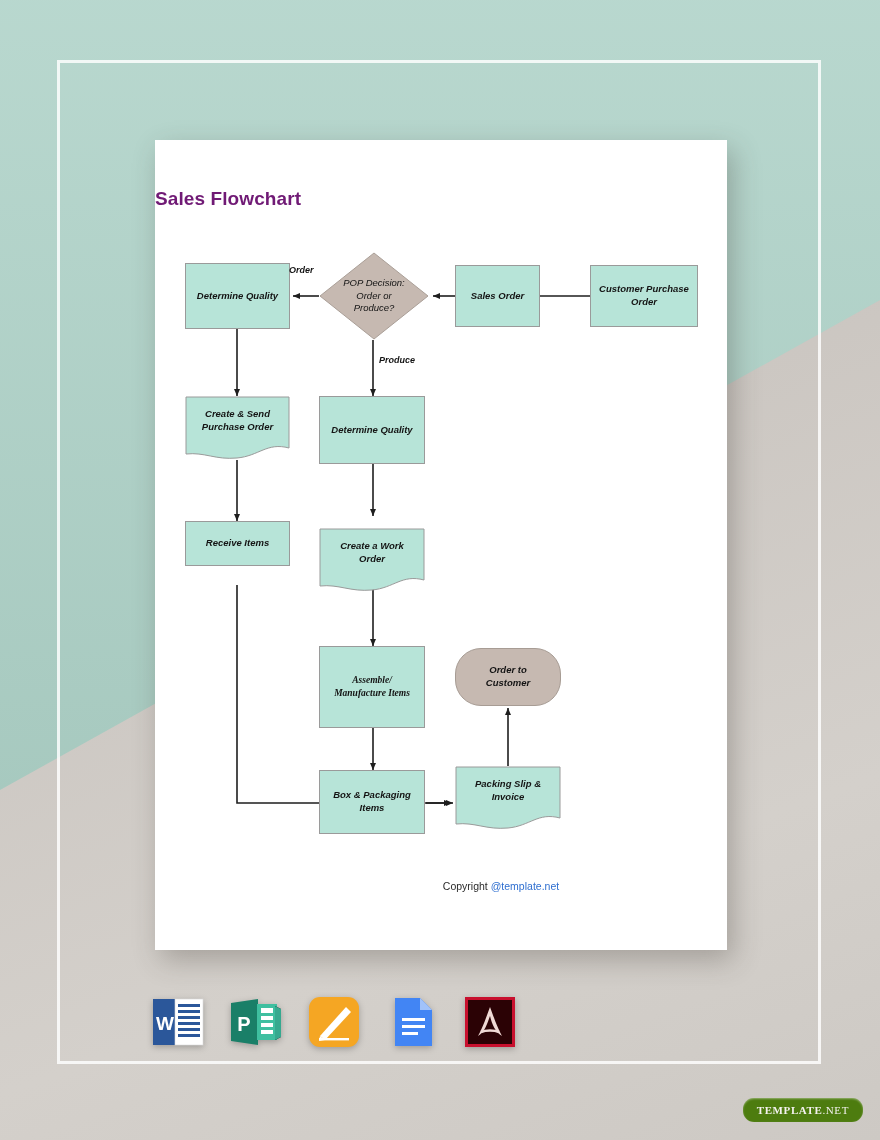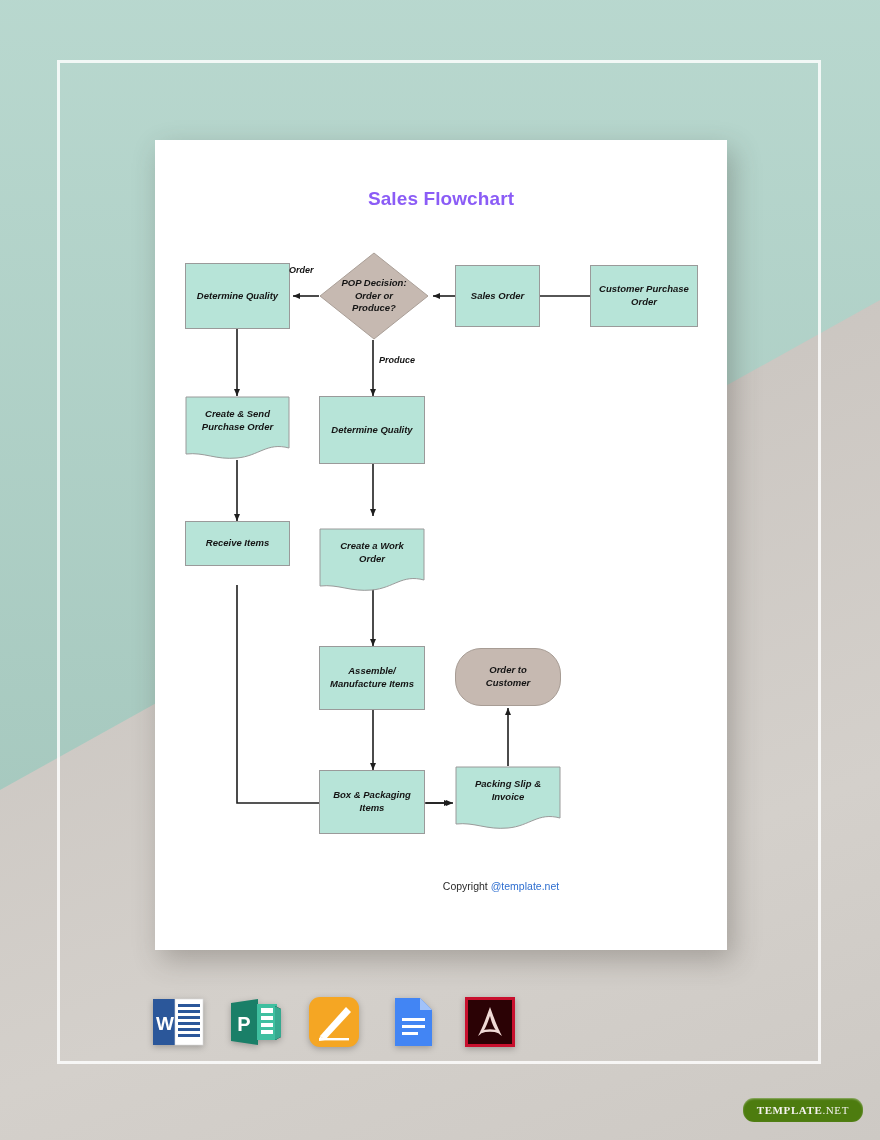--- a/index.html
+++ b/index.html
@@ -68,24 +68,23 @@
     height: 810px;
     background: #ffffff;
     box-shadow: 6px 10px 26px rgba(60,52,46,0.30);
   }
 
   .page-title {
     position: absolute;
     top: 48px;
     left: 0;
     width: 100%;
-    text-align: center;
     font-size: 19px;
     font-weight: bold;
-    color: #8b5cf6;
+    color: #701a75;
     letter-spacing: 0.1px;
   }
 
   
   .chart {
     position: absolute;
     left: 0;
     top: 0;
     width: 572px;
     height: 810px;
@@ -144,21 +143,21 @@
     inset: 0;
   }
   .diamond .dia-label {
     position: absolute;
     inset: 0;
     display: flex;
     align-items: center;
     justify-content: center;
     text-align: center;
     font-style: italic;
-    font-weight: bold;
+    font-weight: normal;
     font-size: 9.5px;
     line-height: 1.35;
     color: #141414;
     white-space: pre-line;
     z-index: 2;
   }
 
   .edge-label {
     position: absolute;
     font-style: italic;
@@ -319,21 +318,21 @@
       </div>
 
       <div class="node doc" style="left:164px; top:376px; width:106px; height:64px;margin-top:12px;">
         <svg class="doc-svg" viewBox="0 0 106 64" preserveAspectRatio="none" xmlns="http://www.w3.org/2000/svg">
           <path d="M1,1 L105,1 L105,52 C83,46 75,60 53,62 C31,64 20,56 1,58 Z" fill="#b7e4d8" stroke="#9a9a9a" stroke-width="1"></path>
         </svg>
         <div class="doc-label">Create a Work
 Order</div>
       </div>
 
-      <div class="node process" style="left:164px; top:506px; width:106px; height:64px;">
+      <div class="node process" style="left:164px; top:506px; width:106px; height:82px;font-family:Liberation Serif, serif;">
         <span>Assemble/
 Manufacture Items</span>
       </div>
 
       <div class="node terminator" style="left:300px; top:508px; width:106px; height:58px;">
         <span>Order to
 Customer</span>
       </div>
 
       <div class="node process" style="left:164px; top:630px; width:106px; height:64px;">

